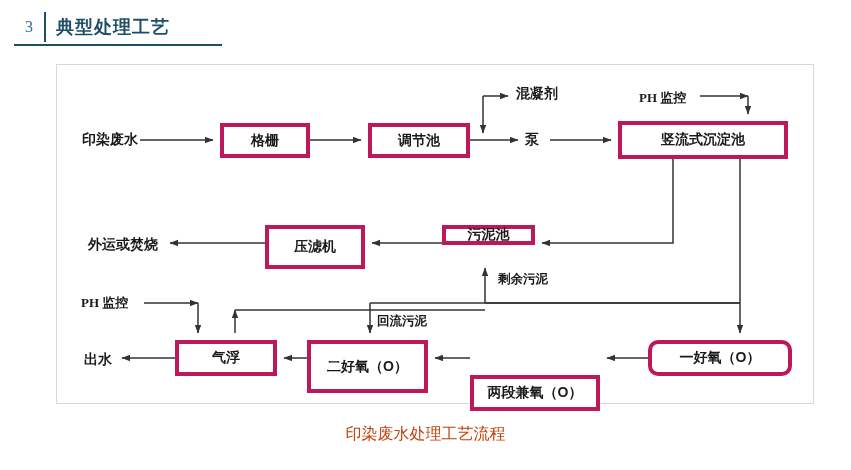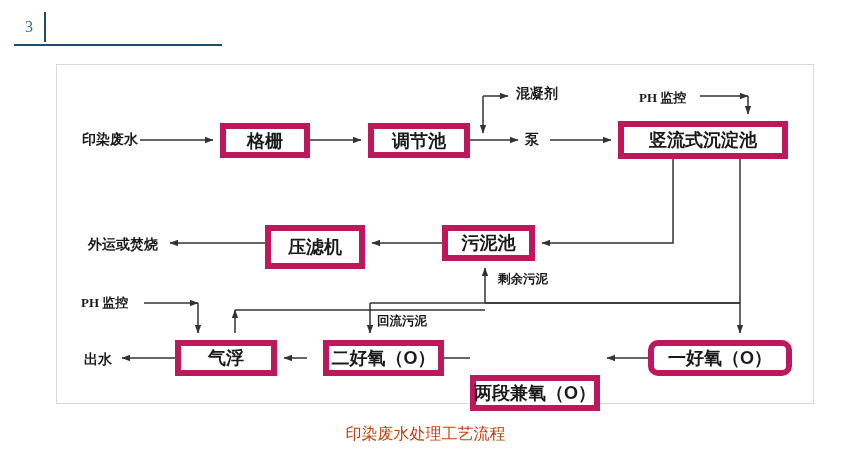--- a/index.html
+++ b/index.html
@@ -64,26 +64,26 @@
     left: 0;
     top: 0;
     width: 851px;
     height: 470px;
     pointer-events: none;
   }
 
   
   .node {
     position: absolute;
-    border: 6px solid #be185d;
+    border: 4px solid #be185d;
     background: #ffffff;
     display: flex;
     align-items: center;
     justify-content: center;
-    font-size: 18px;
+    font-size: 14px;
     color: #1a1a1a;
     font-weight: bold;
     white-space: nowrap;
     box-sizing: border-box;
   }
   .free-label {
     position: absolute;
     font-size: 14px;
     color: #1a1a1a;
     font-weight: bold;
@@ -115,20 +115,21 @@
     font-size: 16px;
     color: #c2410c;
   }
 </style>
 </head>
 <body>
 
 <div id="section-header">
   <div id="section-number">3</div>
   <div id="section-divider"></div>
+  <div id="section-title">典型处理工艺</div>
 </div>
 
 <div id="diagram-frame"></div>
 
 <svg id="flow-svg" viewBox="0 0 851 470">
   <defs>
     <marker id="ah" markerWidth="9" markerHeight="9" refX="8" refY="3.2" orient="auto" markerUnits="userSpaceOnUse">
       <path d="M0,0 L8.5,3.2 L0,6.4 z" fill="#333333"></path>
     </marker>
   </defs>
@@ -169,23 +170,23 @@
     <line x1="307" y1="358" x2="284" y2="358" marker-end="url(#ah)"></line>
     <line x1="175" y1="358" x2="122" y2="358" marker-end="url(#ah)"></line>
   </g>
 </svg>
 
 <div id="nodes-layer">
     <div class="node" style="left: 220px; top: 123px; width: 90px; height: 35px;">格栅</div>
     <div class="node" style="left: 368px; top: 123px; width: 102px; height: 35px;">调节池</div>
     <div class="node" style="left: 618px; top: 121px; width: 170px; height: 38px;">竖流式沉淀池</div>
     <div class="node" style="left: 265px; top: 225px; width: 100px; height: 44px;">压滤机</div>
-    <div class="node" style="left: 442px; top: 225px; width: 93px; height: 36px;">污泥池</div>
+    <div class="node" style="left: 442px; top: 225px; width: 93px; height: 20px;">污泥池</div>
     <div class="node" style="left: 175px; top: 340px; width: 102px; height: 36px;">气浮</div>
-    <div class="node" style="left: 307px; top: 340px; width: 121px; height: 36px; margin-left: 16px;">二好氧（O）</div>
+    <div class="node" style="left: 307px; top: 340px; width: 121px; height: 53px;">二好氧（O）</div>
     <div class="node" style="left: 470px; top: 340px; width: 130px; height: 36px; margin-top: 35px;">两段兼氧（O）</div>
     <div class="node" style="left: 648px; top: 340px; width: 144px; height: 36px; border-radius: 10px;">一好氧（O）</div>
   </div>
 <div id="labels-layer">
     <div class="free-label" style="left: 82px; top: 131px;">印染废水</div>
     <div class="free-label" style="left: 516px; top: 85px;">混凝剂</div>
     <div class="free-label" style="left: 525px; top: 131px;">泵</div>
     <div class="ph-label" style="left: 639px; top: 89px;">PH 监控</div>
     <div class="free-label" style="left: 88px; top: 236px;">外运或焚烧</div>
     <div class="small-label" style="left: 498px; top: 271px;">剩余污泥</div>

